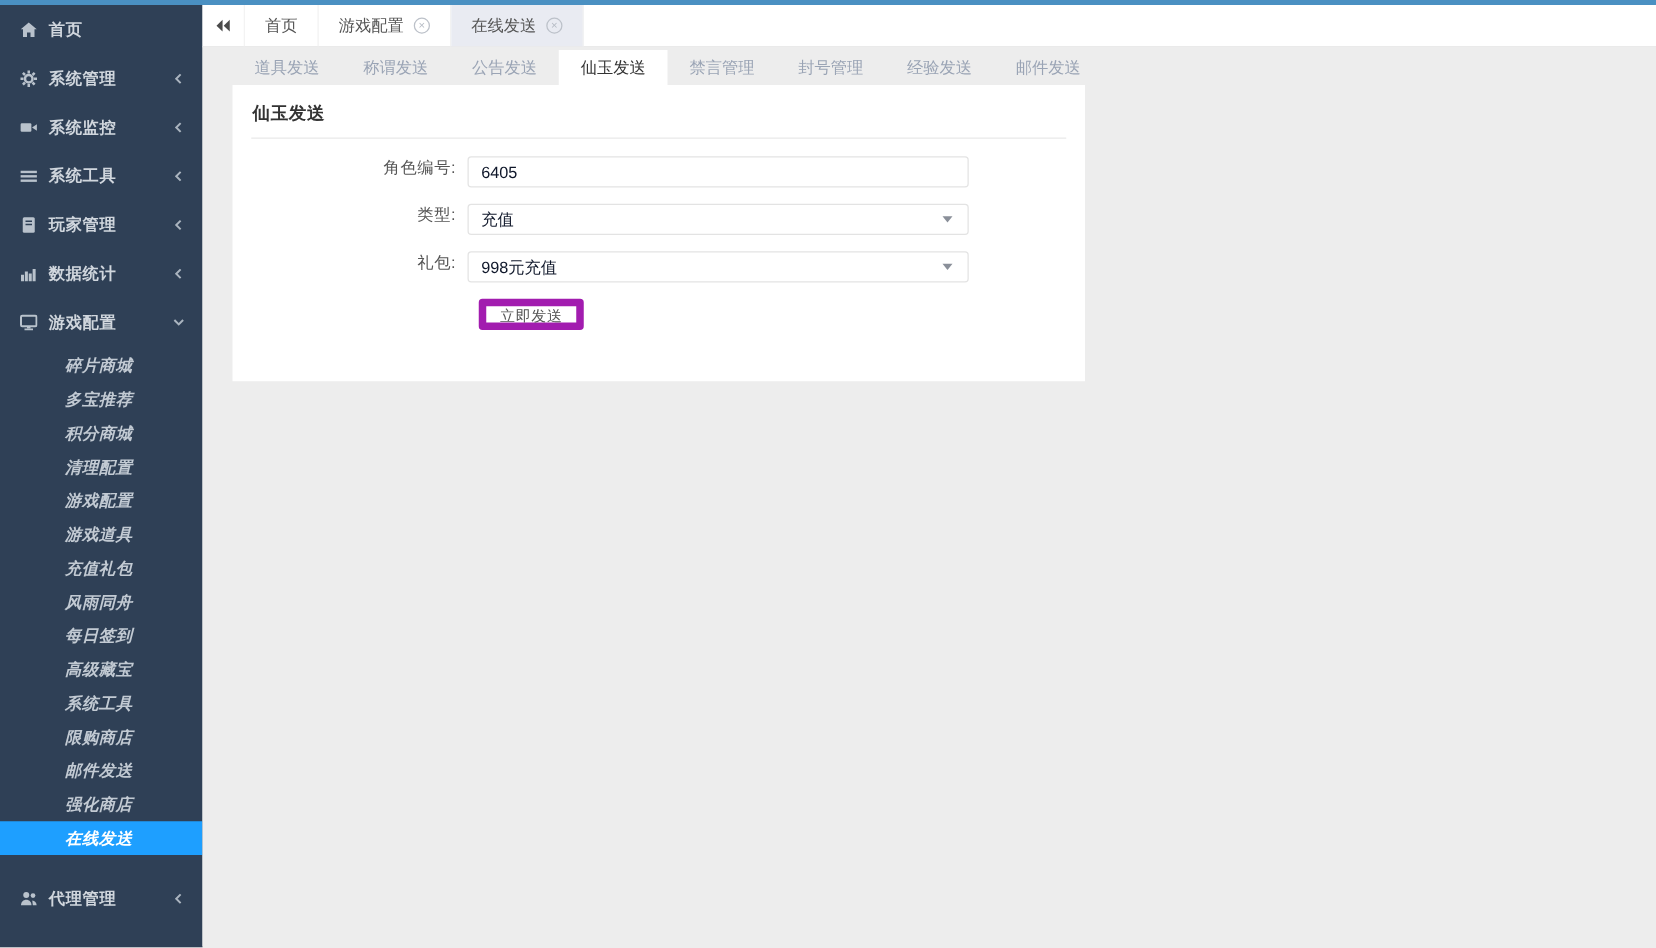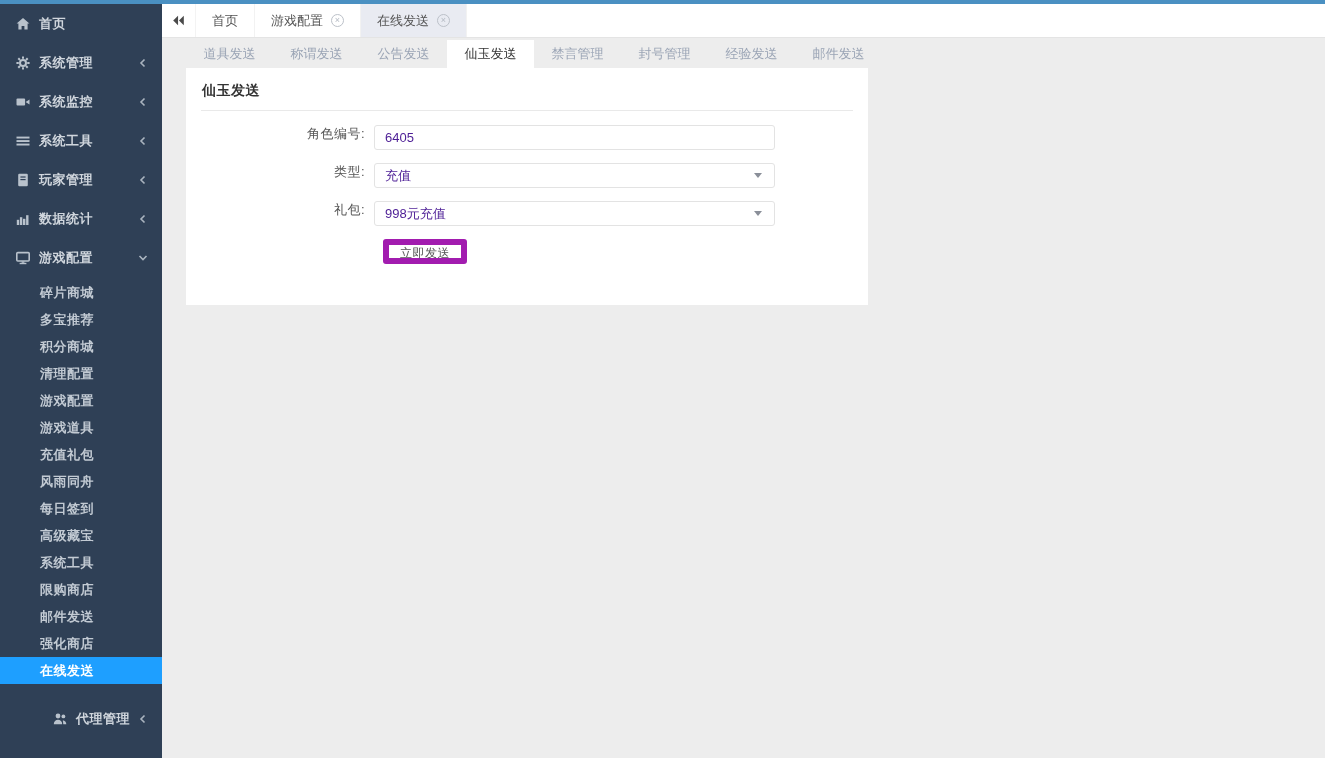--- a/index.html
+++ b/index.html
@@ -22,26 +22,26 @@
     padding: 0 12px 0 16px; color: #d0d6dd; font-size: 13px; font-weight: 600;
     cursor: pointer; letter-spacing: .5px;
   }
   .side-item .sicon { width: 14px; height: 14px; margin-right: 9px; color: #b9c2cc; flex: none; display: inline-flex; }
   .side-item .sicon svg { width: 14px; height: 14px; }
   .side-item .slabel { flex: 1 1 auto; white-space: nowrap; }
   .side-item .chev { width: 14px; height: 14px; color: #aab4bf; display: inline-flex; }
   .side-item .chev svg { width: 14px; height: 14px; }
   .submenu { padding: 2px 0 6px; }
   .sub-item {
-    height: 27px; line-height: 27px; padding-left: 40px;
+    height: 27px; line-height: 27px; padding-left: 52px;
     color: #c2cad3; font-size: 13px; font-weight: 600; cursor: pointer;
-    letter-spacing: .5px; white-space: nowrap;
+    letter-spacing: .5px; white-space: nowrap; font-style: italic;
   }
   .sub-item.active { background: #1e9fff; color: #ffffff; }
-  .side-item.bottom { margin-top: 9px; margin-left: 37px; }
+  .side-item.bottom { margin-top: 9px; }
 
   
   .main { position: absolute; left: 162px; top: 4px; width: 1163px; height: 754px; }
 
   
   .tabbar {
     height: 34px; background: #ffffff; border-bottom: 1px solid #e4e4e4;
     display: flex; align-items: stretch;
   }
   .collapse-btn { width: 34px; display: flex; align-items: center; justify-content: center; cursor: pointer; border-right: 1px solid #f3f3f3; }
@@ -75,21 +75,21 @@
     border-bottom: 1px solid #e9e9e9; letter-spacing: .5px;
   }
   .form { padding-top: 14px; }
   .form-row { display: flex; align-items: flex-start; margin-bottom: 13px; }
   .form-label {
     width: 188px; padding-right: 9px; text-align: right;
     font-size: 13px; color: #555; flex: none; letter-spacing: .5px;
   }
   .form-input, .form-select {
     width: 401px; height: 25px; border: 1px solid #e3e3e3; border-radius: 3px;
-    background: #fff; font-size: 13px; color: #4c1d95; padding: 0 10px;
+    background: #fff; font-size: 13px; color: #0f172a; padding: 0 10px;
     font-family: "Liberation Sans", "DejaVu Sans", sans-serif;
   }
   .form-select { position: relative; display: flex; align-items: center; cursor: pointer; }
   .select-arrow {
     position: absolute; right: 12px; top: 9px; width: 0; height: 0;
     border-left: 4px solid transparent; border-right: 4px solid transparent;
     border-top: 5px solid #8a8f99;
   }
   .btn-row { margin-top: 1px; }
   .submit-btn {

